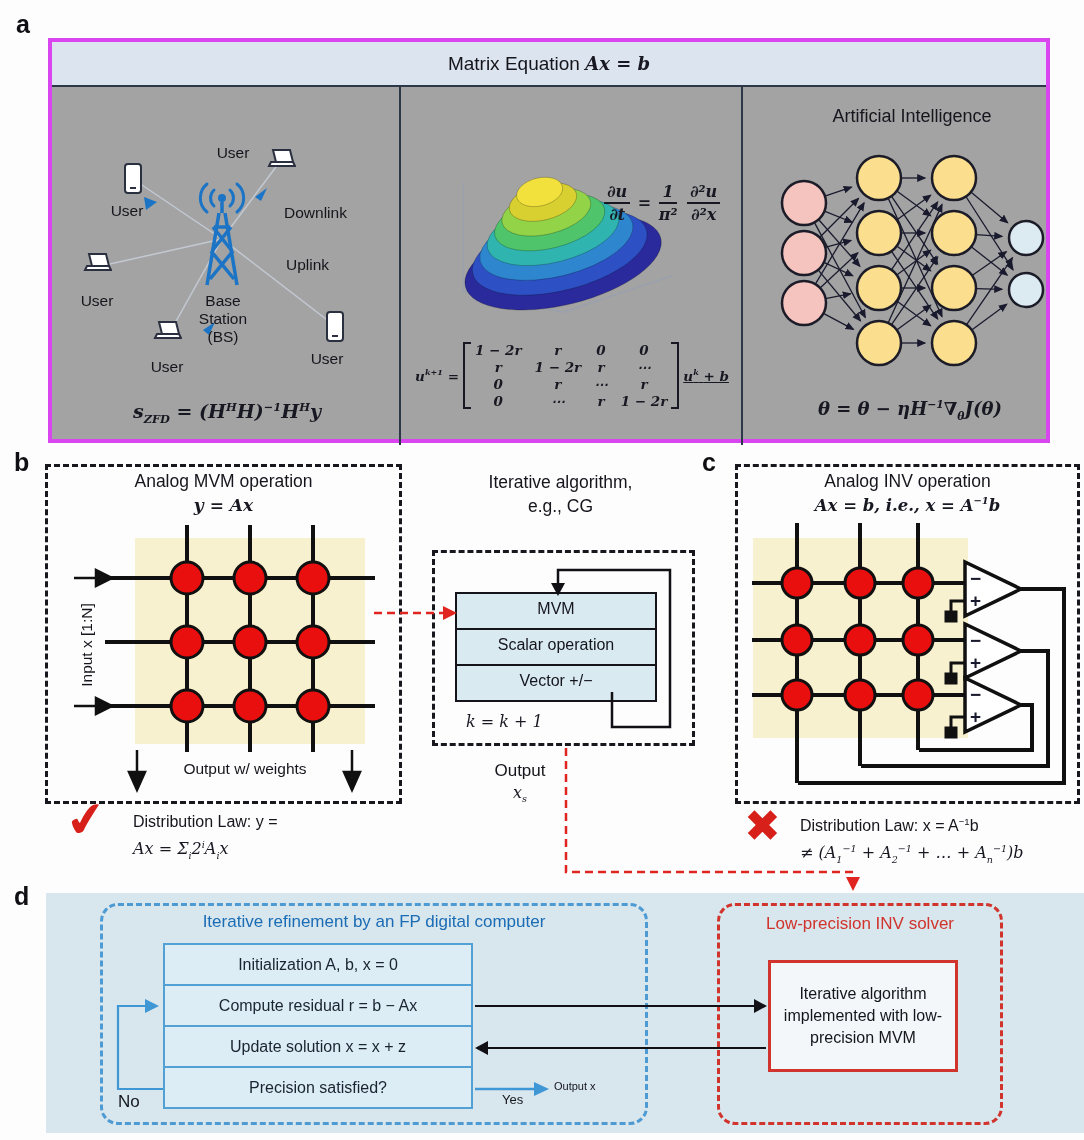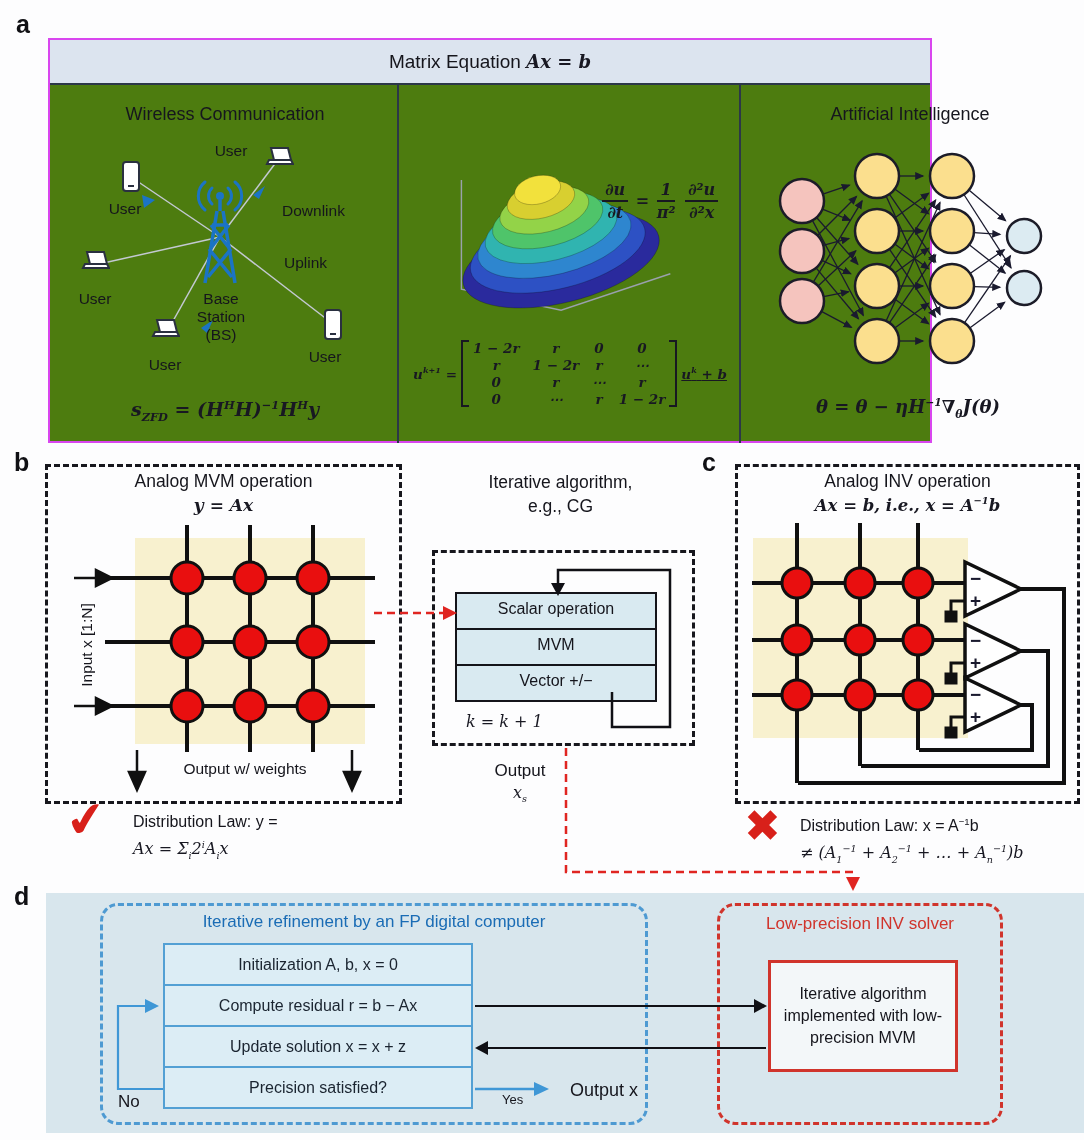--- a/index.html
+++ b/index.html
@@ -32,31 +32,30 @@
   svg{display:block;}
 </style>
 </head>
 <body>
 
 <div class="abs panel-letter" style="left:16px;top:10px;">a</div>
 <div class="abs panel-letter" style="left:14px;top:448px;">b</div>
 <div class="abs panel-letter" style="left:702px;top:448px;">c</div>
 <div class="abs panel-letter" style="left:14px;top:882px;">d</div>
 
-<div class="abs" style="left:48px;top:38px;width:884px;height:405px;border:2px solid #d946ef;background:#4d7c0f;">
+<div class="abs" style="left:48px;top:38px;width:1002px;height:405px;border:4px solid #d946ef;background:#a3a3a3;">
 
   <div class="abs ctr" style="left:0;top:0;width:100%;height:45px;line-height:43px;background:#dce4ef;border-bottom:2px solid #2c3748;font-size:19px;">
     <span>Matrix Equation</span>
     <span class="frm" style="font-size:18px;">Ax = b</span>
   </div>
 
   <div class="abs" style="left:347px;top:45px;width:2px;height:358px;background:#2c3748;"></div>
   <div class="abs" style="left:689px;top:45px;width:2px;height:358px;background:#2c3748;"></div>
 
-  <div class="abs ctr ttl" style="left:20px;top:64px;width:310px;">Wireless Communication</div>
 
   <svg class="abs" style="left:0;top:85px;" width="347" height="300" viewBox="0 0 347 300">
     <g stroke="#c3c9d2" stroke-width="1.5">
       <line x1="170" y1="112" x2="84" y2="54"></line>
       <line x1="170" y1="112" x2="227" y2="36"></line>
       <line x1="170" y1="112" x2="49" y2="139"></line>
       <line x1="170" y1="112" x2="118" y2="205"></line>
       <line x1="170" y1="112" x2="283" y2="199"></line>
     </g>
     <g fill="#1b74c5">
@@ -284,22 +283,22 @@
     <span>Ax = Σ</span><sub>i</sub><span>2</span><sup>i</sup><span>A</span><sub>i</sub><span>x</span>
   </div>
 </div>
 
 <div class="abs ctr" style="left:448px;top:470px;width:225px;font-size:17.5px;line-height:24px;">
   <div>Iterative algorithm,</div>
   <div>e.g., CG</div>
 </div>
 <div class="abs dashed-box" style="left:432px;top:550px;width:263px;height:196px;"></div>
 <div class="abs" style="left:455px;top:592px;width:202px;">
+  <div class="mid-box">MVM</div>
   <div class="mid-box">Scalar operation</div>
-  <div class="mid-box">MVM</div>
   <div class="mid-box">Vector +/−</div>
 </div>
 <div class="abs frm" style="left:466px;top:712px;font-size:16px;font-weight:normal;">k = k + 1</div>
 <div class="abs ctr" style="left:478px;top:760px;width:84px;font-size:17px;line-height:22px;">
   <div>Output</div>
   <div class="frm" style="font-weight:normal;font-size:16px;"><span>x</span><sub>s</sub></div>
 </div>
 
 <div class="abs dashed-box" style="left:735px;top:464px;width:345px;height:340px;"></div>
 <div class="abs ctr" style="left:745px;top:471px;width:325px;font-size:17.5px;">Analog INV operation</div>
@@ -371,21 +370,21 @@
 
 <div class="abs step-rows" style="left:163px;top:943px;width:310px;">
   <div class="step">Initialization A, b, x = 0</div>
   <div class="step">Compute residual r = b − Ax</div>
   <div class="step">Update solution x = x + z</div>
   <div class="step">Precision satisfied?</div>
 </div>
 
 <div class="abs" style="left:118px;top:1092px;font-size:17px;">No</div>
 <div class="abs" style="left:502px;top:1092px;font-size:13px;">Yes</div>
-<div class="abs" style="left:554px;top:1080px;width:100px;font-size:18px;margin-left:16px;">Output x</div>
+<div class="abs" style="left:554px;top:1080px;width:100px;font-size:11px;">Output x</div>
 
 <div class="abs" style="left:717px;top:903px;width:286px;height:222px;border:3px dashed #d0342c;border-radius:18px;"></div>
 <div class="abs ctr" style="left:725px;top:914px;width:270px;font-size:17px;color:#d0342c;">Low-precision INV solver</div>
 <div class="abs ctr" style="left:768px;top:960px;width:190px;height:112px;border:3px solid #d0342c;background:#f3f7f9;display:flex;align-items:center;justify-content:center;padding:4px 12px;font-size:16px;line-height:22px;color:#15151c;">Iterative algorithm implemented with low-precision MVM</div>
 
 <svg class="abs" style="left:0;top:0;pointer-events:none;z-index:5;" width="1084" height="1140" viewBox="0 0 1084 1140">
 
   <line x1="374" y1="613" x2="443" y2="613" stroke="#e02521" stroke-width="2.5" stroke-dasharray="8 5"></line>
   <polygon points="443,606 443,620 457,613" fill="#e02521"></polygon>
 

